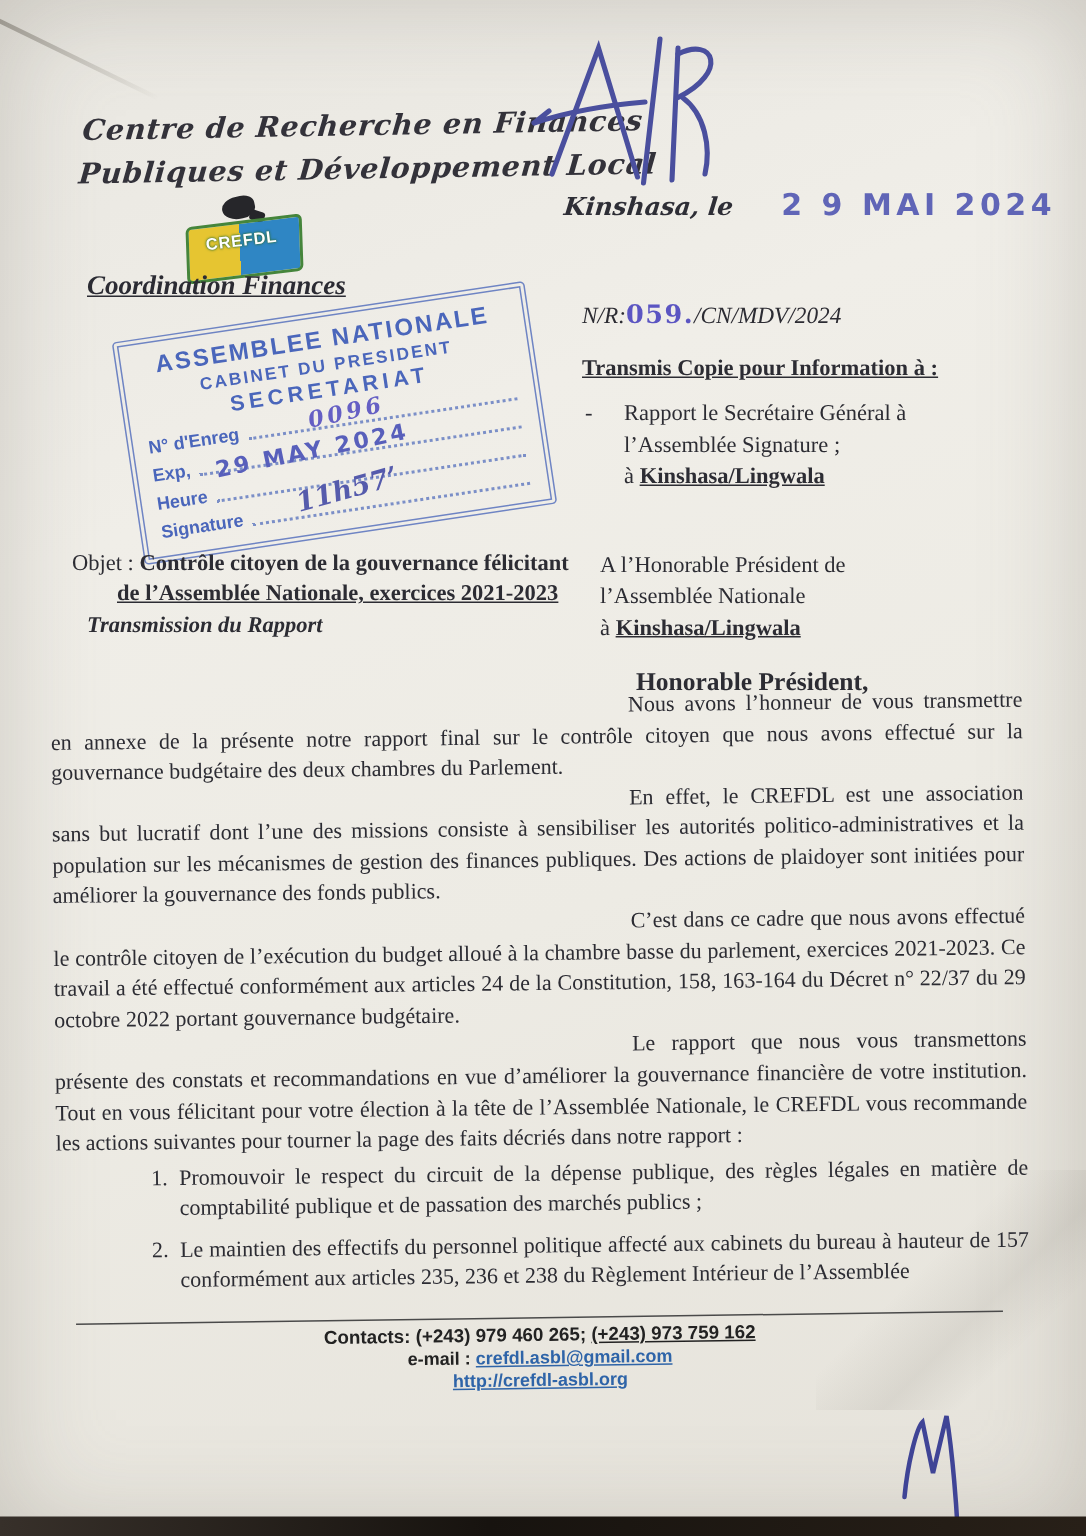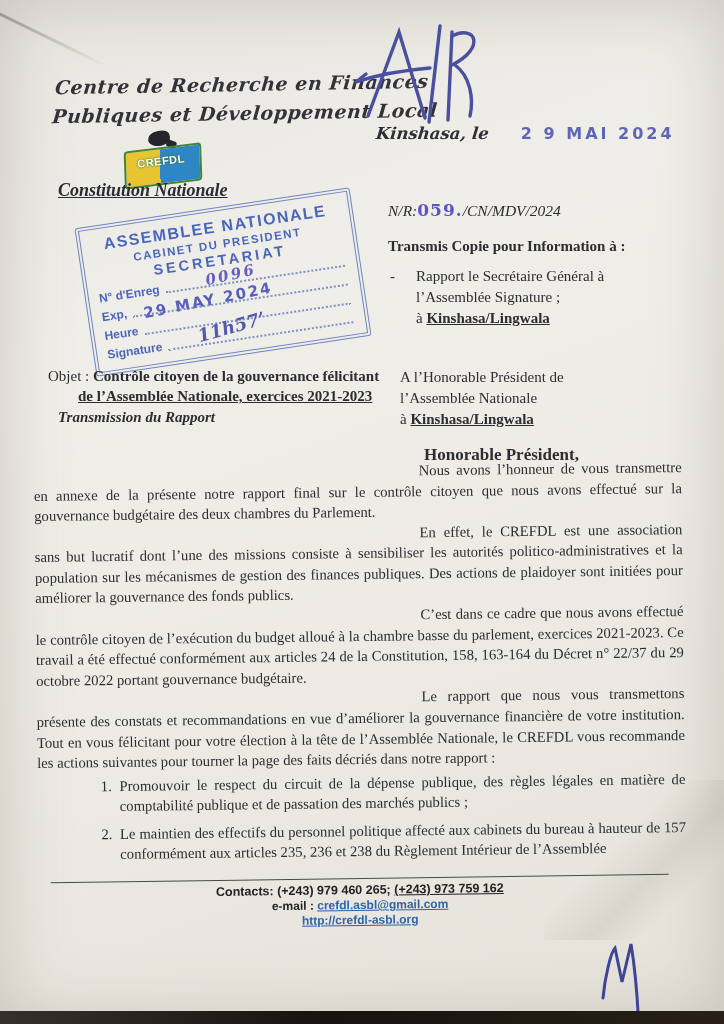--- a/index.html
+++ b/index.html
@@ -32,21 +32,21 @@
     background:#26262a;border-radius:2px;transform:rotate(30deg);}
   .division{position:absolute;left:58px;top:180px;font-family:"Liberation Serif",serif;
     font-size:18px;font-weight:700;font-style:italic;text-decoration:underline;color:#2b2b33;}
 
   
   .ar-mark{position:absolute;left:352px;top:20px;}
   .dateline{position:absolute;left:376px;top:124px;white-space:nowrap;}
   .script{font-family:"DejaVu Serif",serif;font-style:italic;font-weight:700;font-size:16.5px;
     transform:skewX(-6deg);display:inline-block;color:#2e2e36;}
   .date-stamp{display:inline-block;margin-left:28px;font-family:"DejaVu Sans",sans-serif;
-    font-weight:700;font-size:16px;letter-spacing:3px;color:#5157b2;opacity:.9;}
+    font-weight:700;font-size:20px;letter-spacing:3px;color:#5157b2;opacity:.9;}
 
   
   .stamp{position:absolute;left:84px;top:207px;width:250px;padding:7px 10px 9px;
     border:4px double rgba(61,92,182,.78);border-radius:3px;color:#3e5cb8;
     transform:rotate(-8.5deg);opacity:.93;}
   .stamp .s1{font:700 16px "Liberation Sans",sans-serif;letter-spacing:1.5px;text-align:center;}
   .stamp .s2{font:700 11.5px "Liberation Sans",sans-serif;letter-spacing:1.5px;text-align:center;margin-top:2px;}
   .stamp .s3{font:700 14.5px "Liberation Sans",sans-serif;letter-spacing:3px;text-align:center;margin-top:2px;}
   .srow{display:flex;align-items:flex-end;font:700 12px "Liberation Sans",sans-serif;margin-top:5px;}
   .sdots{flex:1;border-bottom:2px dotted rgba(61,92,182,.7);margin:0 2px 2px 6px;height:9px;}
@@ -55,21 +55,21 @@
     color:#5b55c2;letter-spacing:2.5px;transform:rotate(-4deg);}
   .hw-date{left:52px;top:78px;font:700 15px "DejaVu Sans",sans-serif;color:#4d55b8;
     letter-spacing:2px;transform:rotate(-3deg);}
   .hw-time{left:102px;top:106px;font:italic 700 18px "DejaVu Serif",serif;color:#4a50a8;
     transform:rotate(-7deg);}
 
   
   .ref{position:absolute;left:388px;top:200px;font-style:italic;font-size:15.5px;white-space:nowrap;}
   .ref .num{font-style:normal;font:700 17px "DejaVu Serif",serif;color:#5b55c2;letter-spacing:1px;}
   .transmis-h{position:absolute;left:388px;top:238px;font-weight:700;font-size:15px;
-    }
+    text-decoration:underline;}
   .t-item{position:absolute;left:390px;top:266px;display:flex;font-size:15px;line-height:1.4;}
   .t-item .dash{width:26px;}
   .bold-ul{font-weight:700;text-decoration:underline;}
 
   
   .objet{position:absolute;left:48px;top:366px;width:348px;font-size:15px;line-height:1.35;}
   .objet .l1 .ul{}
   .objet .l1 strong{font-weight:700;}
   .objet .l2{text-align:left;font-weight:700;text-decoration:underline;padding-left:30px;}
   .objet .l3{font-weight:700;font-style:italic;padding-left:10px;}
@@ -102,21 +102,21 @@
 
   <div class="org">
     <div>Centre de Recherche en Finances</div>
     <div>Publiques et Développement Local</div>
   </div>
   <div class="logo">
     <div class="logo-bird"></div>
     <div class="logo-book"></div>
     <div class="logo-text">CREFDL</div>
   </div>
-  <div class="division">Constitution Nationale</div>
+  <div class="division">Coordination Finances</div>
 
   <svg class="ar-mark" width="132" height="112" viewBox="0 0 132 112">
     <g fill="none" stroke="#4a4f9e" stroke-width="3.4" stroke-linecap="round">
       <path d="M16,96 L47,12 L73,98"></path>
       <path d="M4,62 C28,54 54,50 78,48 M4,62 L14,54"></path>
       <path d="M88,6 L77,102"></path>
       <path d="M100,12 L96,100"></path>
       <path d="M100,16 C124,4 134,28 100,45"></path>
       <path d="M103,45 C118,56 122,78 118,96"></path>
     </g>

